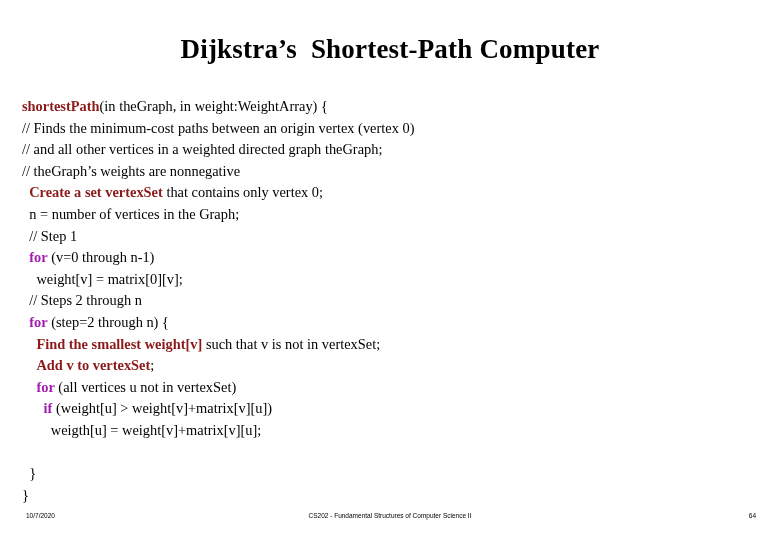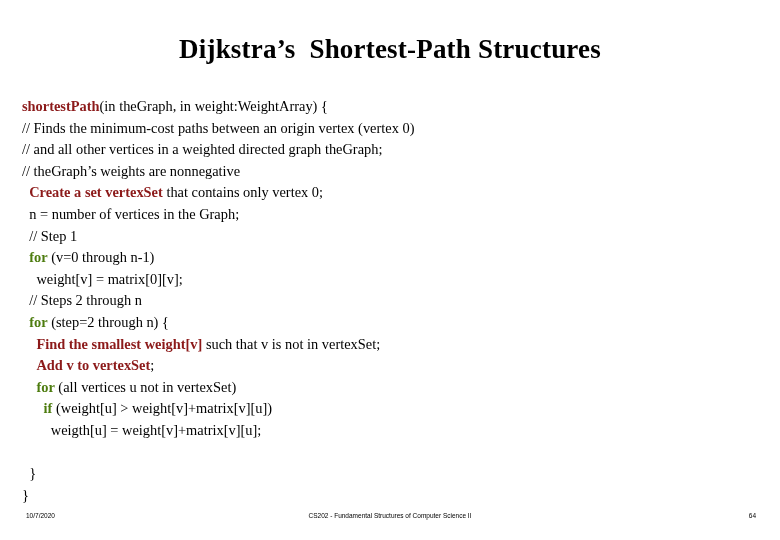--- a/index.html
+++ b/index.html
@@ -43,21 +43,21 @@
     line-height: 21.6px;
     color: #000000;
     white-space: pre;
   }
   .code-line {
     white-space: pre;
     height: 21.6px;
   }
   .kw {               
     font-weight: bold;
-    color: #4d7c0f;
+    color: #a21caf;
   }
   .hl {               
     font-weight: bold;
     color: #8C1A1A;
   }
 
   
   .footer-date {
     position: absolute;
     left: 26px;
@@ -86,21 +86,21 @@
     font-size: 6.5px;
     color: #000000;
     white-space: pre;
   }
 </style>
 </head>
 <body>
 
 <div class="slide">
 
-  <div class="slide-title">Dijkstra’s  Shortest-Path Structures</div>
+  <div class="slide-title">Dijkstra’s  Shortest-Path Computer</div>
 
   <div class="code-body"><div class="code-line"><span class="hl">shortestPath</span><span>(in theGraph, in weight:WeightArray) {</span></div><div class="code-line"><span>// Finds the minimum-cost paths between an origin vertex (vertex 0)</span></div><div class="code-line"><span>// and all other vertices in a weighted directed graph theGraph;</span></div><div class="code-line"><span>// theGraph’s weights are nonnegative</span></div><div class="code-line"><span>  </span><span class="hl">Create a set vertexSet</span><span> that contains only vertex 0;</span></div><div class="code-line"><span>  </span><span>n = number of vertices in the Graph;</span></div><div class="code-line"><span>  </span><span>// Step 1</span></div><div class="code-line"><span>  </span><span class="kw">for</span><span> (v=0 through n-1)</span></div><div class="code-line"><span>    </span><span>weight[v] = matrix[0][v];</span></div><div class="code-line"><span>  </span><span>// Steps 2 through n</span></div><div class="code-line"><span>  </span><span class="kw">for</span><span> (step=2 through n) {</span></div><div class="code-line"><span>    </span><span class="hl">Find the smallest weight[v]</span><span> such that v is not in vertexSet;</span></div><div class="code-line"><span>    </span><span class="hl">Add v to vertexSet</span><span>;</span></div><div class="code-line"><span>    </span><span class="kw">for</span><span> (all vertices u not in vertexSet)</span></div><div class="code-line"><span>      </span><span class="kw">if</span><span> (weight[u] &gt; weight[v]+matrix[v][u])</span></div><div class="code-line"><span>        </span><span>weigth[u] = weight[v]+matrix[v][u];</span></div><div class="code-line">&nbsp;</div><div class="code-line"><span>  </span><span>}</span></div><div class="code-line"><span>}</span></div></div>
 
   <div class="footer-date">10/7/2020</div>
 
   <div class="footer-center">CS202 - Fundamental Structures of Computer Science II</div>
 
   <div class="footer-page">64</div>
 
 </div>

